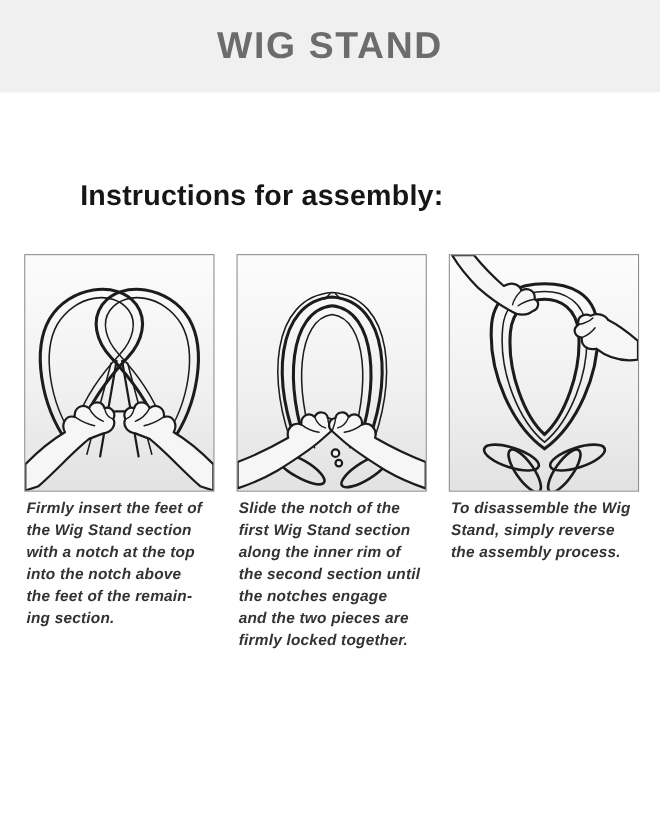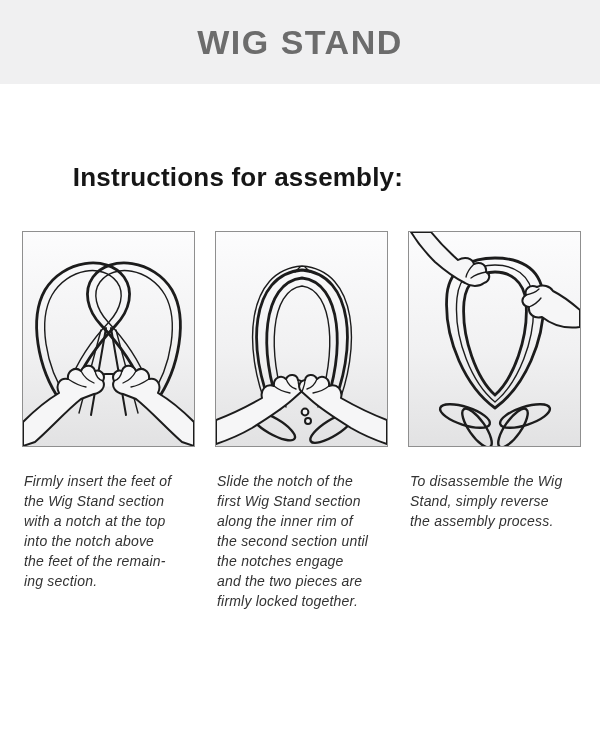--- a/index.html
+++ b/index.html
@@ -25,23 +25,23 @@
     font-size:26px;font-weight:bold;color:var(--heading-text);letter-spacing:0.2px;
   }
   .panel{
     position:absolute;top:231px;width:173px;height:216px;
     border:1px solid var(--panel-border);
     background:linear-gradient(180deg,#fcfcfd 0%,#f1f1f2 55%,#e2e2e3 100%);
   }
   .panel svg{display:block;}
   #panel-1{left:22px;} #panel-2{left:215px;} #panel-3{left:408px;}
   .caption{
-    position:absolute;top:471px;width:192px;margin:0;
+    position:absolute;top:451px;width:192px;margin:0;
     font-size:14px;font-style:italic;color:var(--caption-text);
-    line-height:20px;letter-spacing:0.2px;white-space:pre-line;
+    line-height:20px;letter-spacing:0.2px;white-space:pre-line;font-weight:bold;
   }
   #caption-1{left:24px;} #caption-2{left:217px;} #caption-3{left:410px;}
   .wire{fill:none;stroke:var(--line-art);stroke-width:2.8;stroke-linecap:round;stroke-linejoin:round;}
   .wire-thin{fill:none;stroke:var(--line-art);stroke-width:1.4;stroke-linecap:round;stroke-linejoin:round;}
   .hand{fill:var(--hand-fill);stroke:var(--line-art);stroke-width:2;stroke-linecap:round;stroke-linejoin:round;}
   .finger{fill:none;stroke:var(--line-art);stroke-width:1.3;stroke-linecap:round;}
   .foot{fill:none;stroke:var(--line-art);stroke-width:2.4;}
   .plastic{fill:#f4f4f5;stroke:var(--line-art);stroke-width:2;stroke-linecap:round;stroke-linejoin:round;}
 </style>
 </head>

